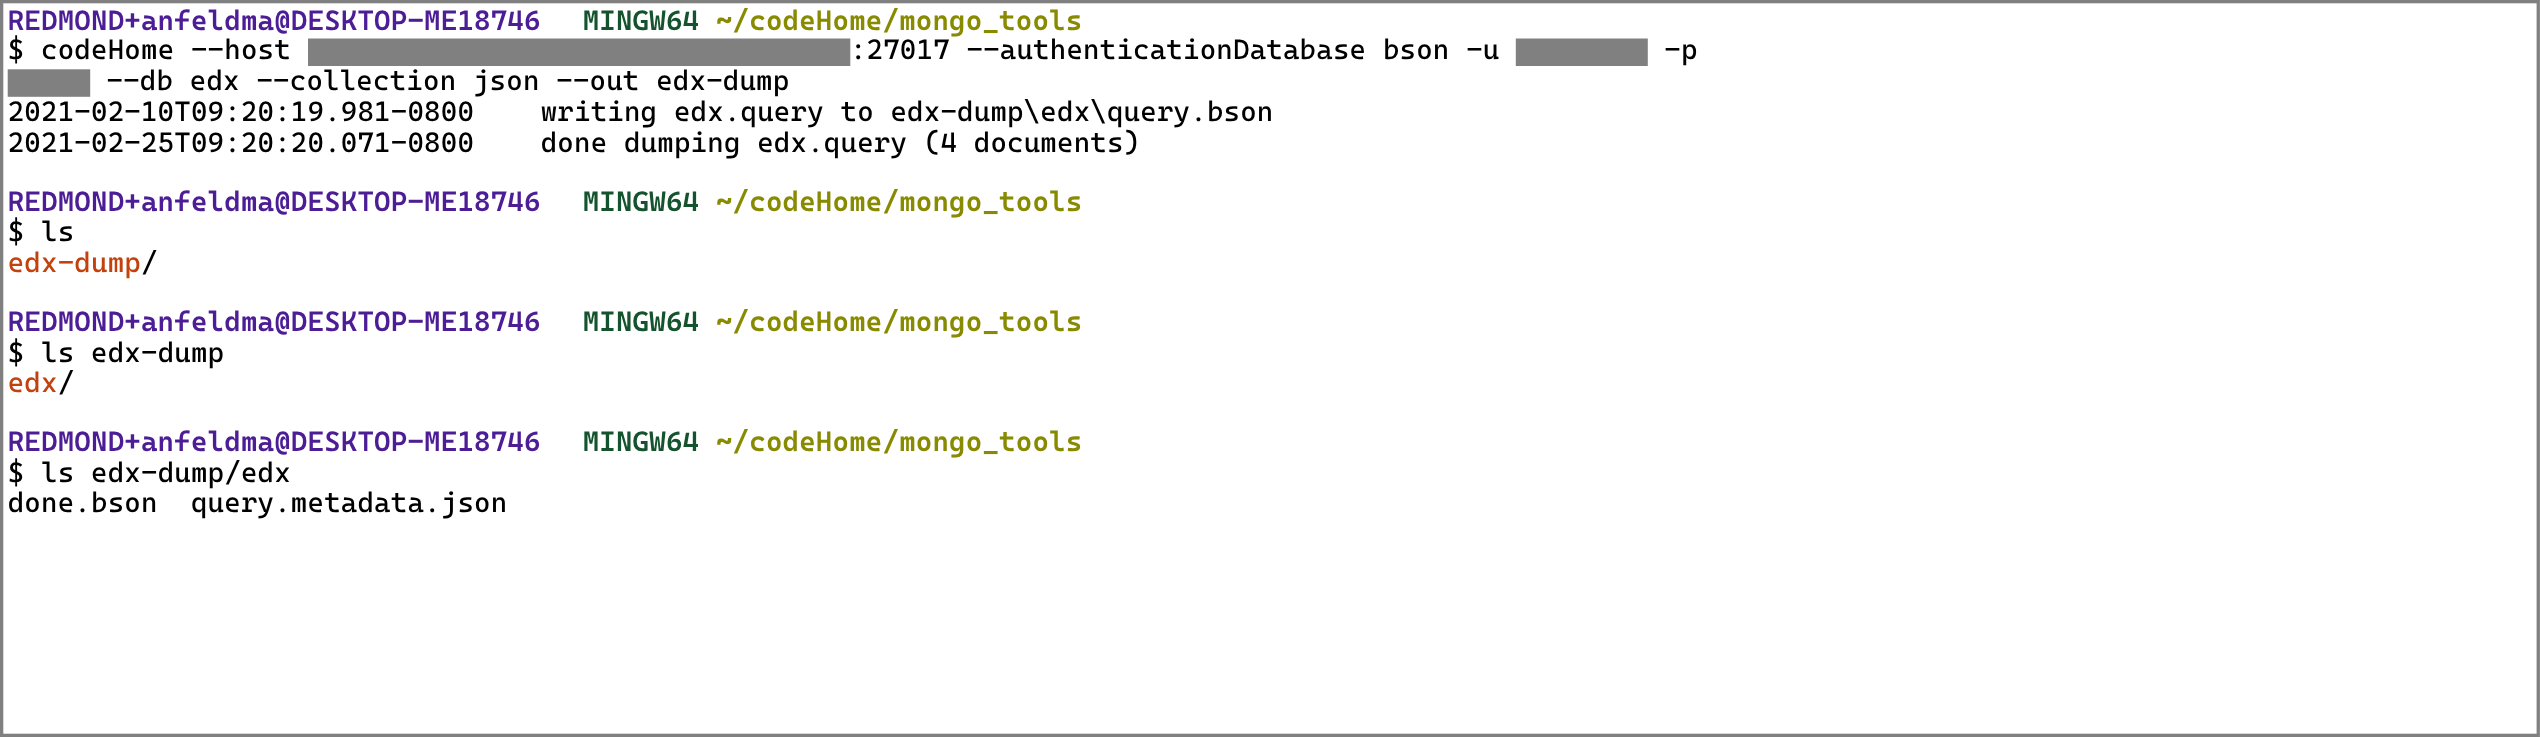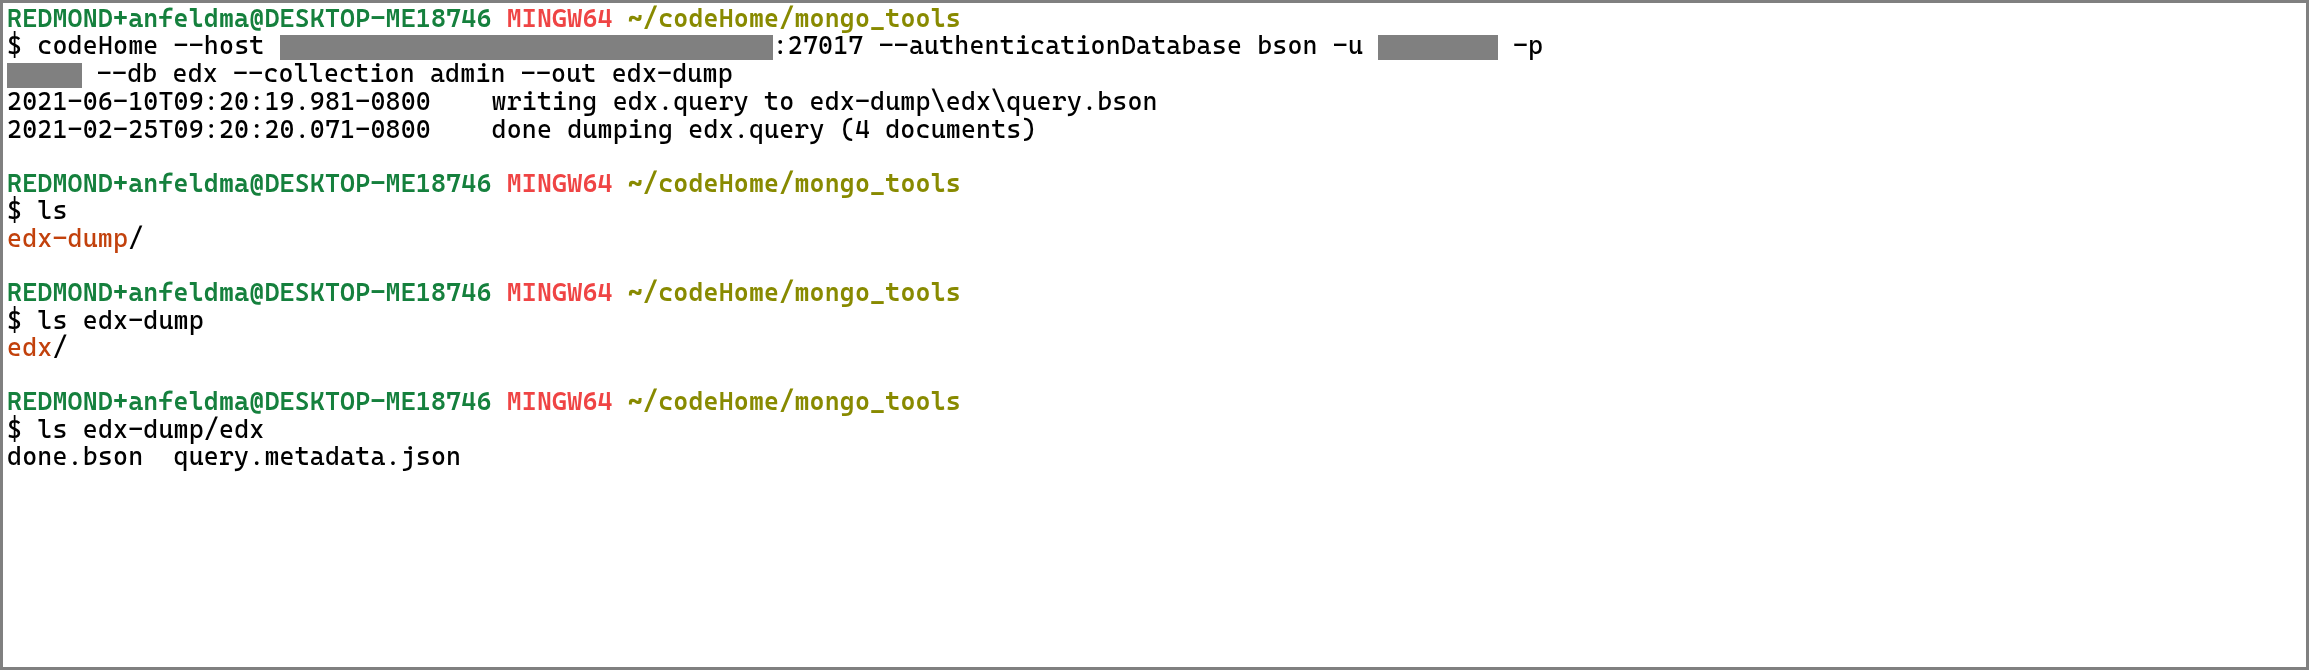--- a/index.html
+++ b/index.html
@@ -15,38 +15,38 @@
     background: #ffffff;
     font-family: "Cascadia Mono", "Consolas", "Menlo", "DejaVu Sans Mono", monospace;
     font-size: 25.5px;
     line-height: 1.07;
     white-space: pre;
     color: #000;
     padding: 2px 4px 4px 4px;
     overflow: hidden;
     letter-spacing: 0.2px;
   }
-  .green  { color: #15803d; font-weight: 600; }
-  .purple { color: #ef4444; font-weight: 600; }
+  .green  { color: #4c1d95; font-weight: 600; }
+  .purple { color: #14532d; font-weight: 600; margin-left: 23px; }
   .olive  { color: #888a00; font-weight: 600; margin-top: 24px; }
   .blue   { color: #c2410c; }
   .redact {
     display: inline-block;
     vertical-align: text-bottom;
     height: 1em;
     background: #808080;
   }
 </style>
 </head>
 <body>
 
 <div class="terminal"><span><span class="green">REDMOND+anfeldma@DESKTOP-ME18746</span> <span class="purple">MINGW64</span> <span class="olive">~/codeHome/mongo_tools</span></span>
 <span>$</span> <span>codeHome --host </span><span class="redact" style="width:33ch"></span><span>:27017 --authenticationDatabase bson -u </span><span class="redact" style="width:8ch"></span><span> -p </span>
-<span class="redact" style="width:5ch"></span><span> --db edx --collection admin --out edx-dump</span>
-<span>2021-06-10T09:20:19.981-0800    writing edx.query to edx-dump\edx\query.bson</span>
+<span class="redact" style="width:5ch"></span><span> --db edx --collection json --out edx-dump</span>
+<span>2021-02-10T09:20:19.981-0800    writing edx.query to edx-dump\edx\query.bson</span>
 <span>2021-02-25T09:20:20.071-0800    done dumping edx.query (4 documents)</span>
 
 <span><span class="green">REDMOND+anfeldma@DESKTOP-ME18746</span> <span class="purple">MINGW64</span> <span class="olive">~/codeHome/mongo_tools</span></span>
 <span>$</span> <span>ls</span>
 <span class="blue">edx-dump</span><span>/</span>
 
 <span><span class="green">REDMOND+anfeldma@DESKTOP-ME18746</span> <span class="purple">MINGW64</span> <span class="olive">~/codeHome/mongo_tools</span></span>
 <span>$</span> <span>ls edx-dump</span>
 <span class="blue">edx</span><span>/</span>
 

